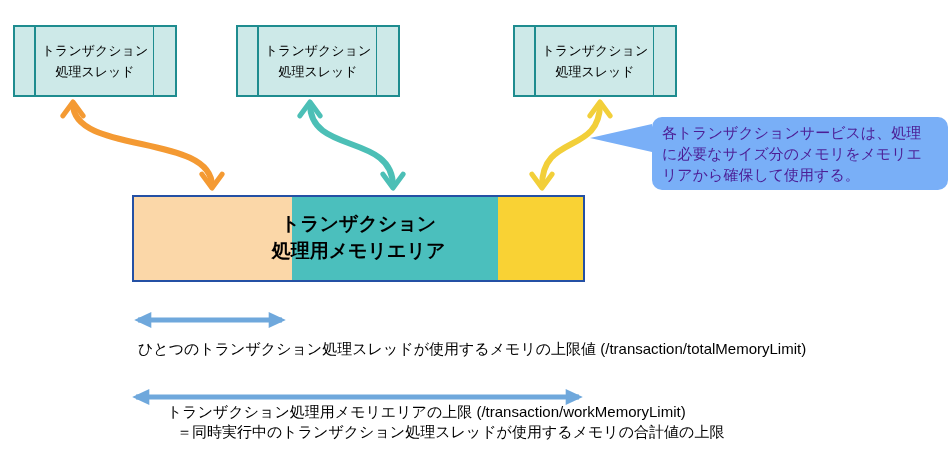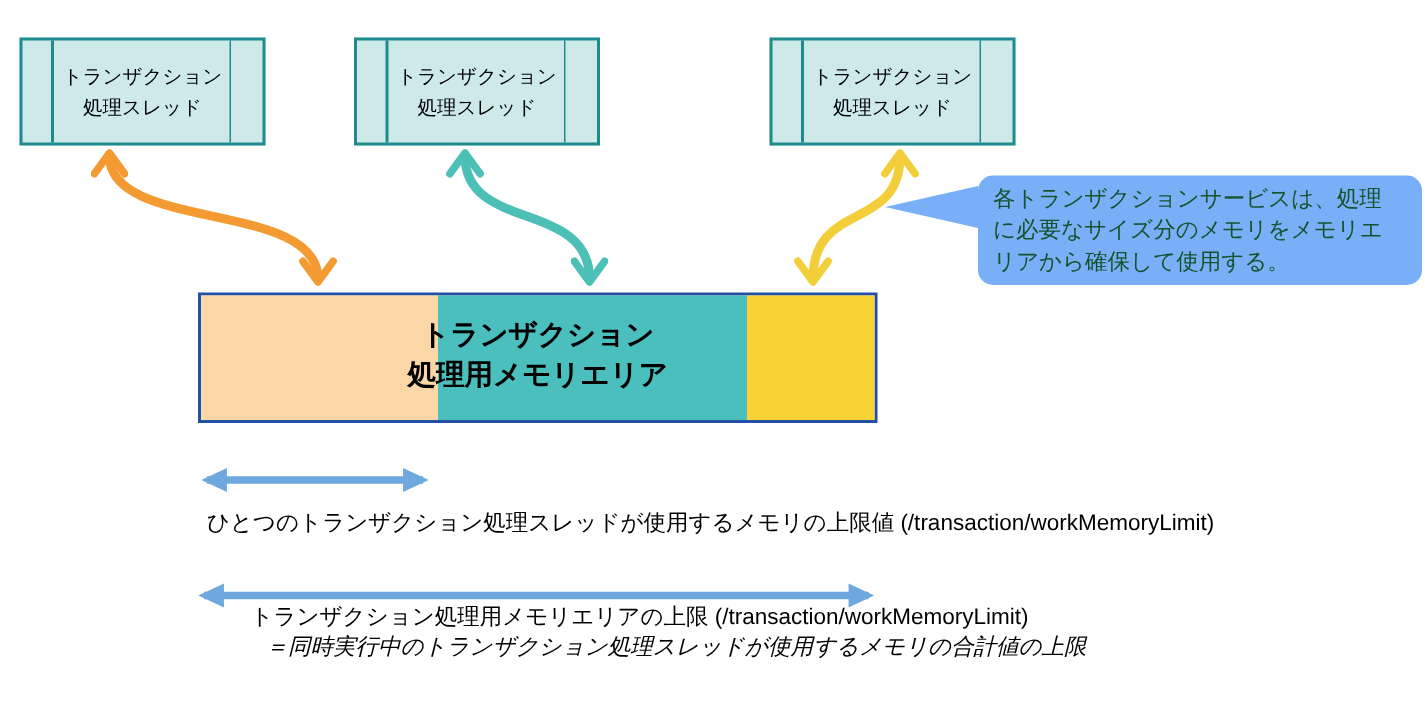--- a/index.html
+++ b/index.html
@@ -33,27 +33,27 @@
   #memory-bar-title{
     position:absolute;left:0;right:0;top:13px;text-align:center;
     font-size:19px;font-weight:bold;line-height:27px;white-space:pre-line;color:#000;
   }
   
   #overlay{position:absolute;left:0;top:0;width:950px;height:471px;pointer-events:none;}
   
   #callout{
     position:absolute;left:652px;top:117px;width:276px;height:63px;
     background:#79aff7;border-radius:10px;padding:5px 10px;
-    font-size:15px;line-height:21px;white-space:pre-line;color:#14532d;
+    font-size:15px;line-height:21px;white-space:pre-line;color:#4c1d95;
   }
   
   .caption{position:absolute;font-size:15px;line-height:20px;color:#000;}
   #caption-work{left:138px;top:339px;}
   #caption-total{left:167px;top:402px;}
-  #caption-total .line2{margin-left:10px;font-style:italic;}
+  #caption-total .line2{margin-left:10px;}
 </style>
 </head>
 <body>
 
 <div id="canvas">
 
   <div id="thread-box-1" class="thread-box" style="background-color: rgb(205, 233, 232); border-color: rgb(30, 140, 143);">
     <div class="divider div-left" style="background-color: rgb(30, 140, 143);"></div>
     <div class="divider div-right" style="background-color: rgb(30, 140, 143);"></div>
     <div class="label">トランザクション
@@ -103,19 +103,19 @@
     <path d="M 600 104 C 600 155, 542 133, 542 186" fill="none" stroke-width="6" marker-start="url(#chevY)" marker-end="url(#chevY)" stroke="#f2cf3a"></path>
 
     <line x1="138" y1="320" x2="282" y2="320" stroke-width="5" marker-start="url(#triB)" marker-end="url(#triB)" stroke="#6fa8dc"></line>
     <line x1="136" y1="397" x2="579" y2="397" stroke-width="5" marker-start="url(#triB)" marker-end="url(#triB)" stroke="#6fa8dc"></line>
   </svg>
 
   <div id="callout" style="background-color: rgb(121, 175, 247);">各トランザクションサービスは、処理
 に必要なサイズ分のメモリをメモリエ
 リアから確保して使用する。</div>
 
-  <div id="caption-work" class="caption">ひとつのトランザクション処理スレッドが使用するメモリの上限値 (/transaction/workMemoryLimit)</div>
+  <div id="caption-work" class="caption">ひとつのトランザクション処理スレッドが使用するメモリの上限値 (/transaction/totalMemoryLimit)</div>
   <div id="caption-total" class="caption">
     <div class="line1">トランザクション処理用メモリエリアの上限 (/transaction/workMemoryLimit)</div>
     <div class="line2">＝同時実行中のトランザクション処理スレッドが使用するメモリの合計値の上限</div>
   </div>
 
 </div>
 
 </body></html>

